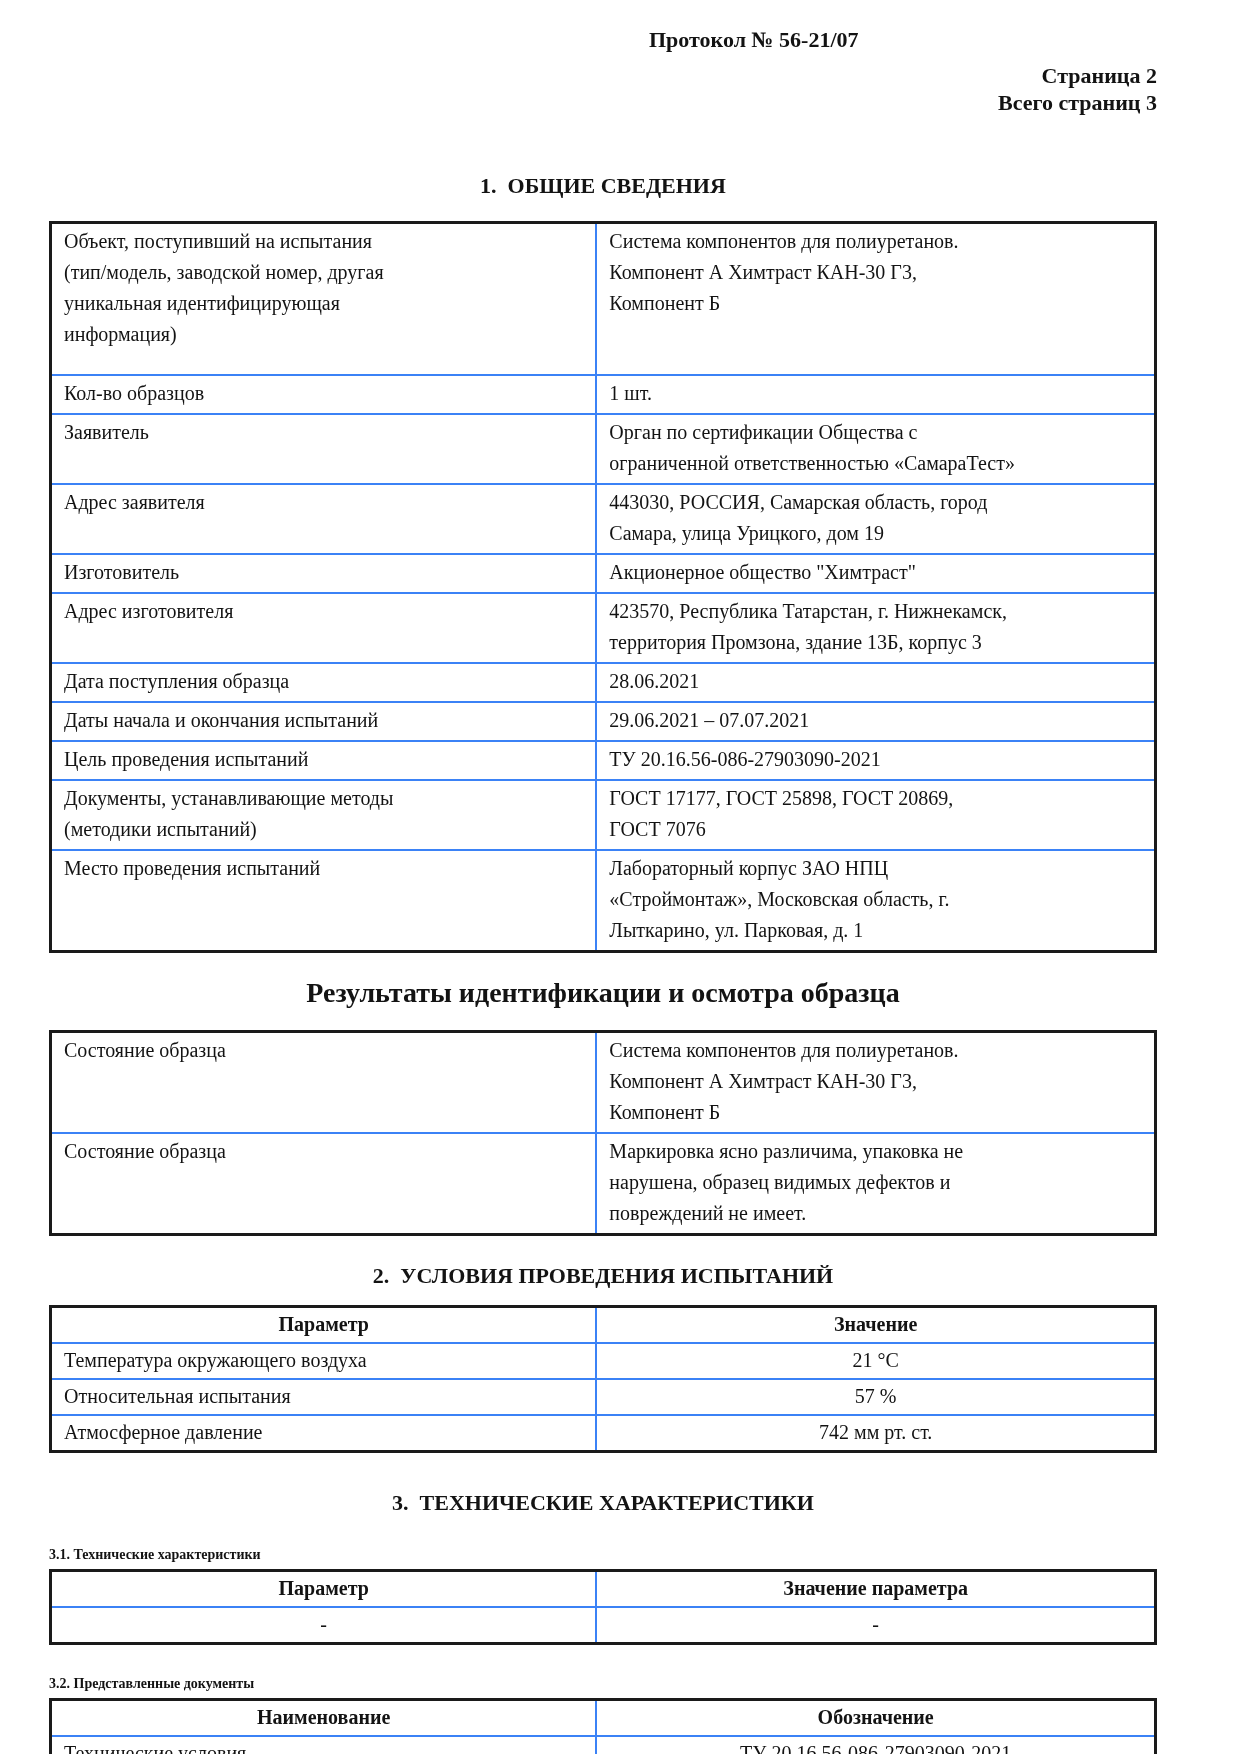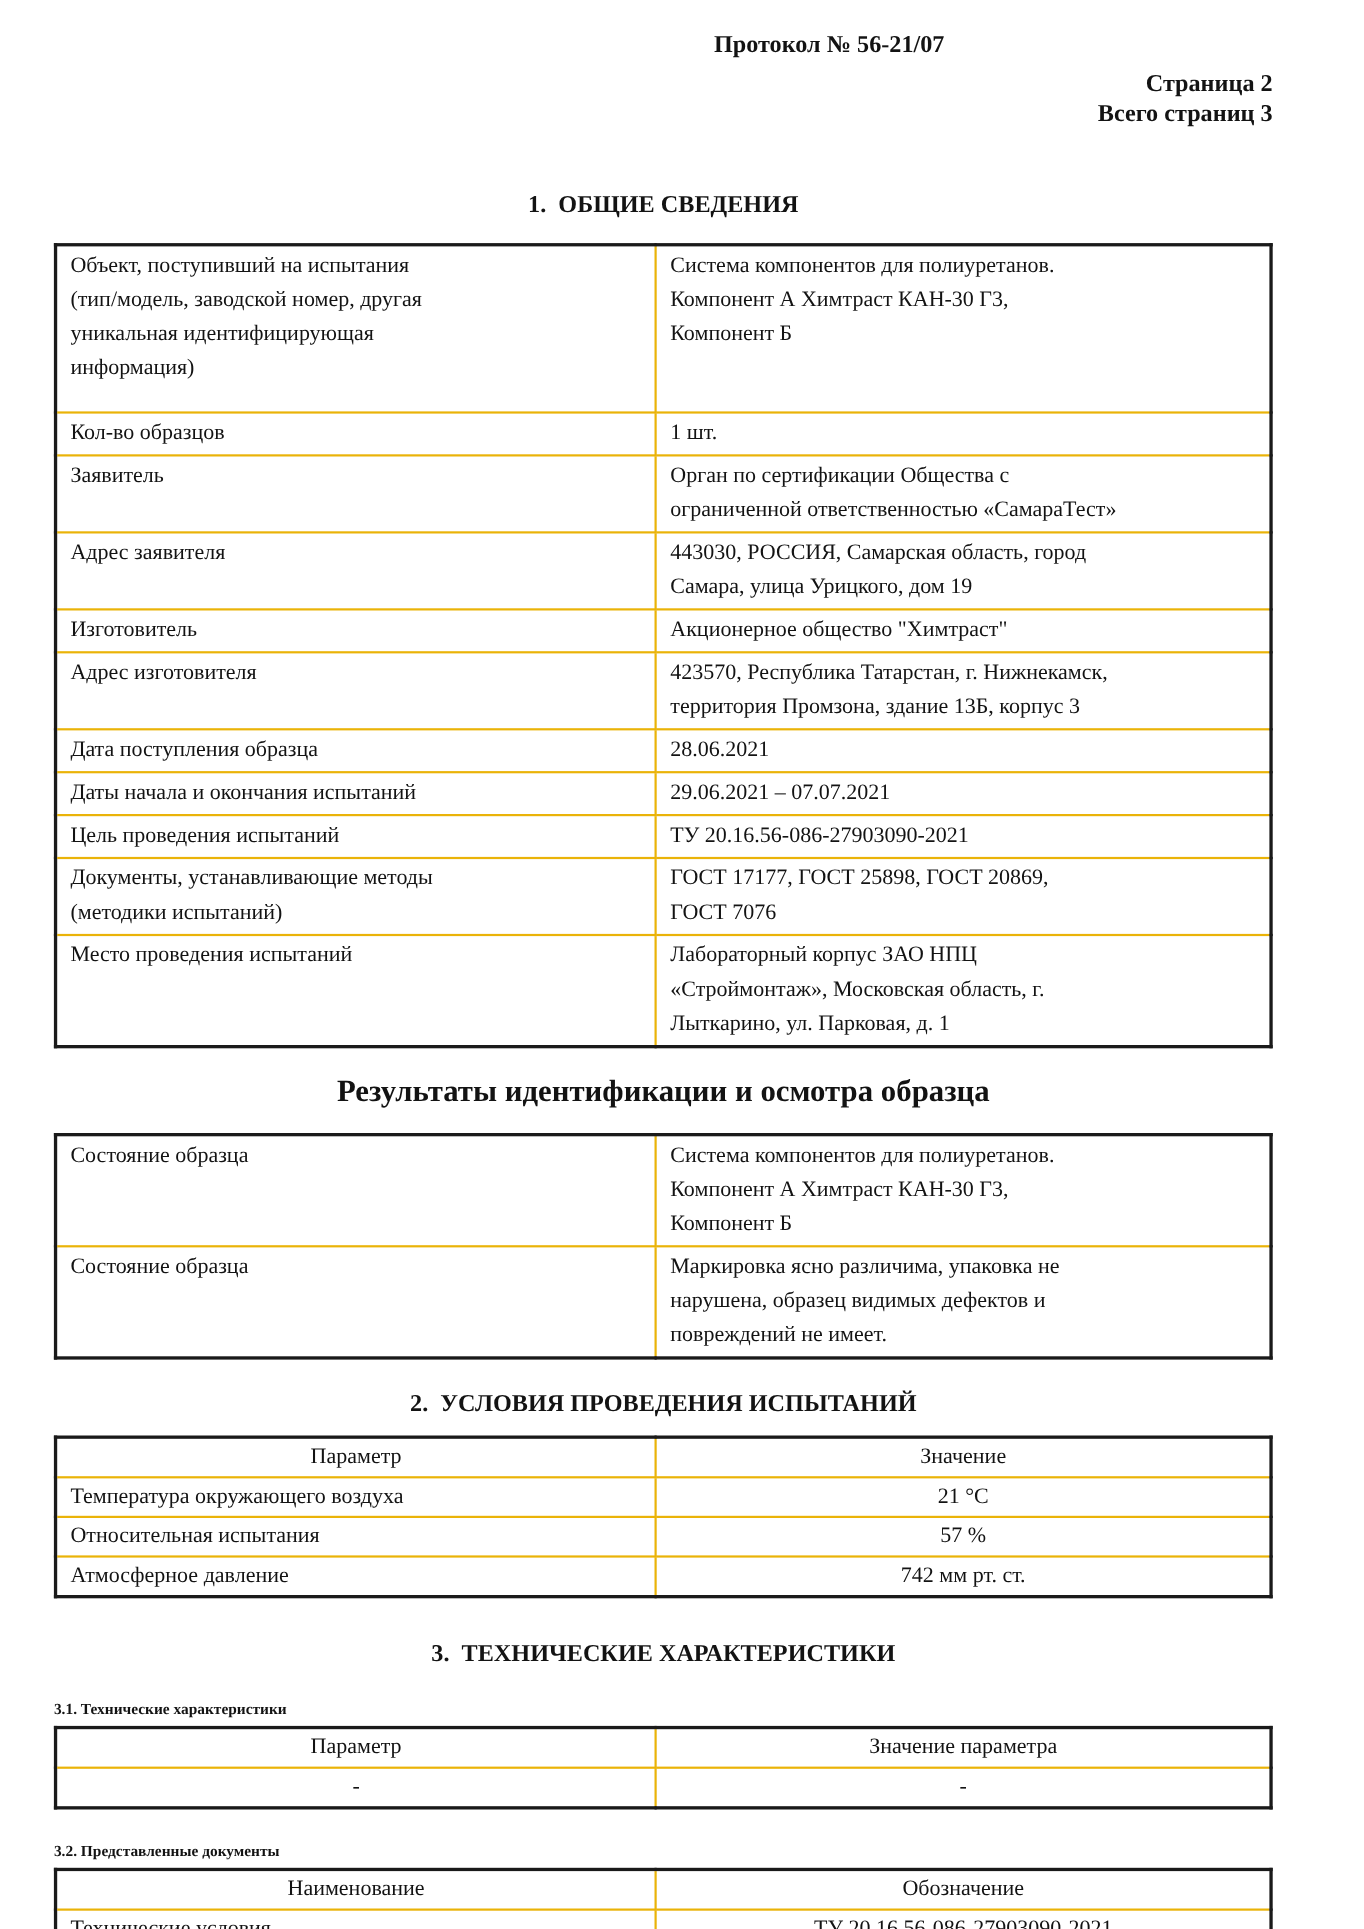--- a/index.html
+++ b/index.html
@@ -55,32 +55,32 @@
     text-align: left;
   }
   
   table {
     width: 100%;
     border-collapse: collapse;
     table-layout: fixed;
     border: 3px solid #1a1a1a;
   }
   td, th {
-    border: 2px solid #eab308;
+    border: 2px solid #3b82f6;
     font-size: 20px;
     font-weight: normal;
     line-height: 31px;
     padding: 2px 12px 4px 12px;
     vertical-align: top;
     text-align: left;
     white-space: pre-line;
     overflow: hidden;
   }
   th, .c { text-align: center; }
-  th { font-weight: normal; }
+  th { font-weight: bold; }
   .t-cond td, .t-cond th,
   .t-small td, .t-small th {
     padding-top: 1px;
     padding-bottom: 2px;
   }
 </style>
 </head>
 <body>
 
 <div class="page">

